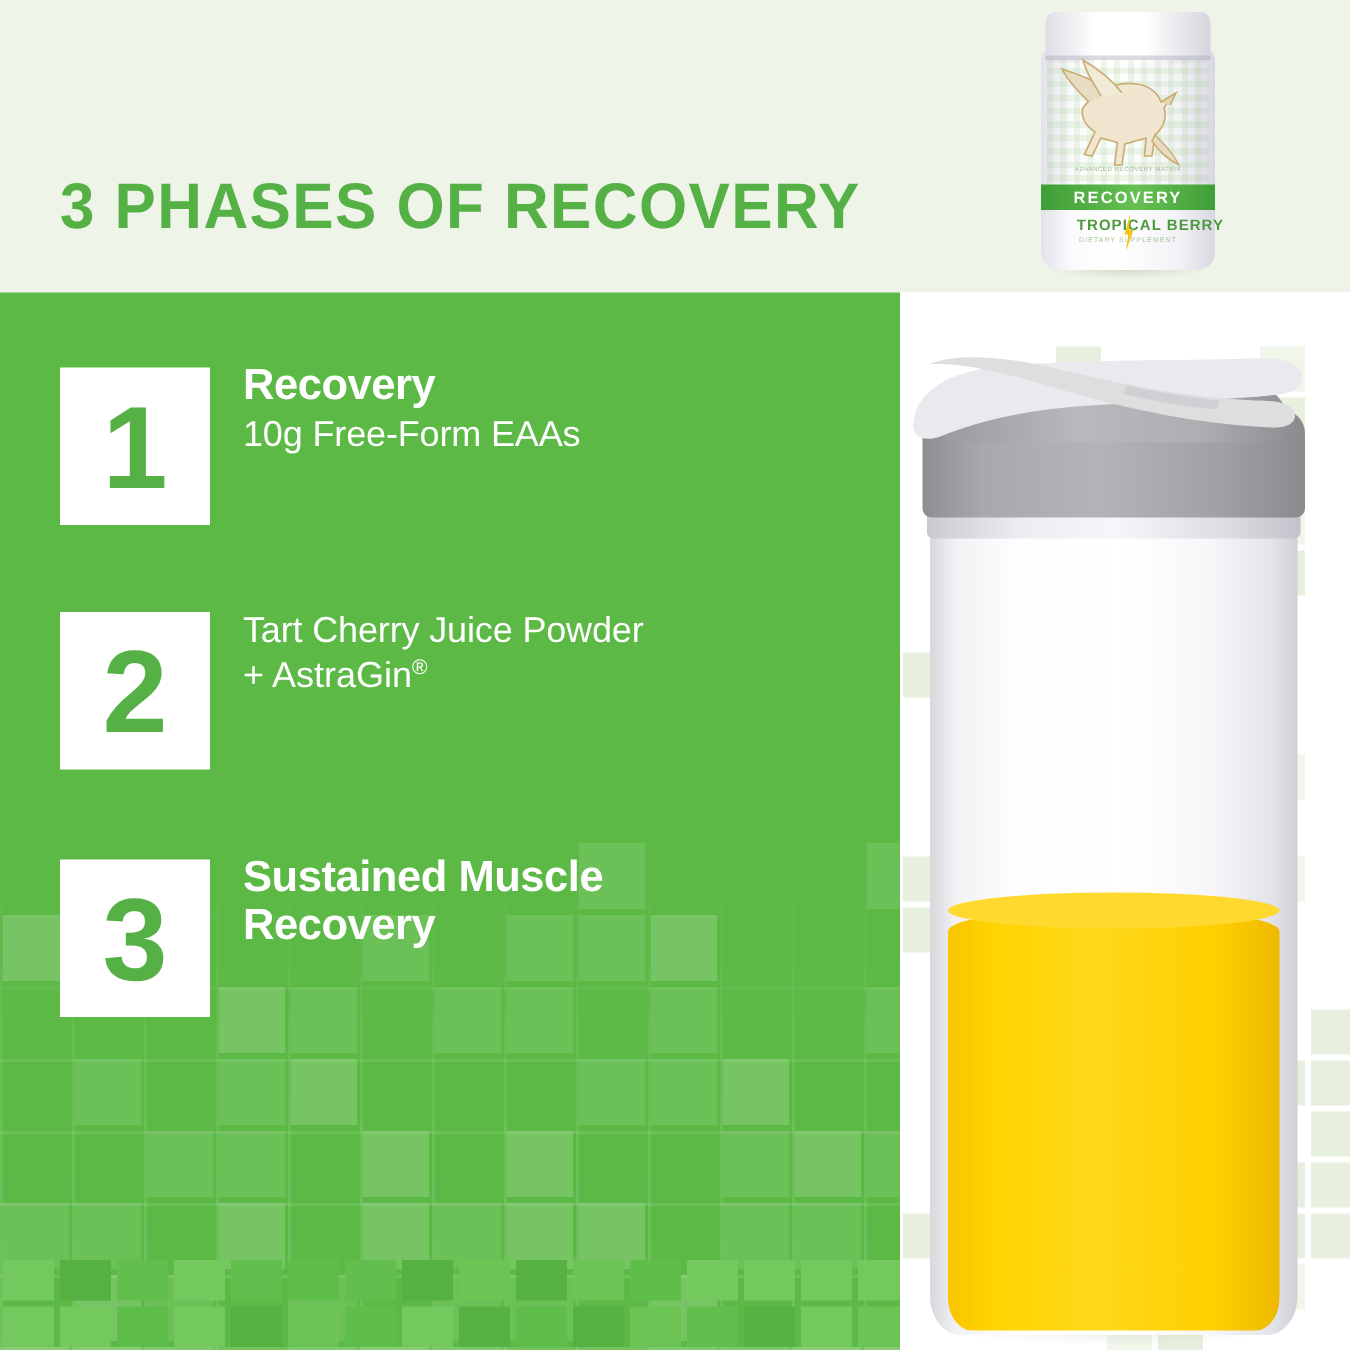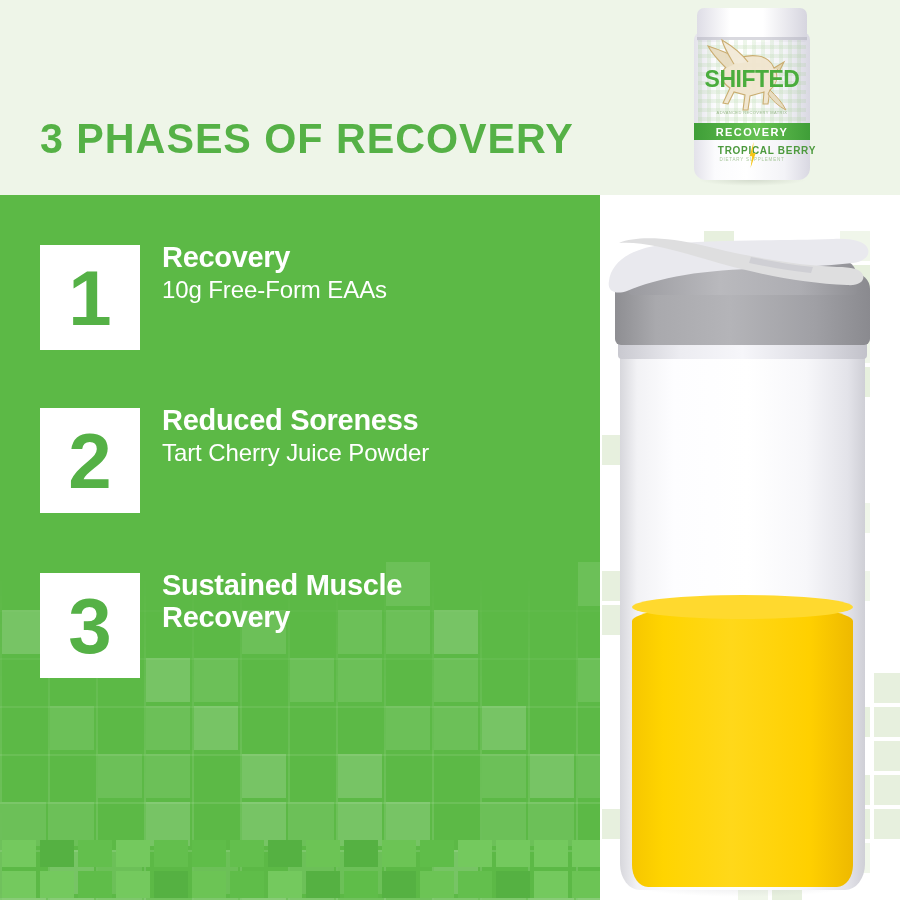--- a/index.html
+++ b/index.html
@@ -210,21 +210,20 @@
           <path d="M18 34 C26 22 40 16 54 18 C62 19 68 24 70 30 L76 28 L72 34 C74 40 72 47 66 52
                    L64 66 L59 66 L60 54 L46 58 L44 72 L39 72 L41 57 L30 54 L24 66 L19 65 L26 50
                    C20 46 16 40 18 34 Z" fill="#f1e6cf"></path>
           <path d="M22 30 C14 22 8 16 4 8 C16 12 28 16 36 24" fill="#e8dcc0"></path>
           <path d="M30 26 C24 16 20 10 18 2 C28 8 38 16 44 24" fill="#f3ead8"></path>
           <path d="M70 30 L80 24 L76 32" fill="#e3d4ae"></path>
         </g>
         <path d="M66 52 C72 58 78 64 82 72 C74 68 68 62 64 56 Z" fill="#e8dcc0" stroke="#c8a96a" stroke-width="1"></path>
       </svg>
 
-      <div class="jar-brand">SHIFTED</div>
       <div class="jar-fineprint">ADVANCED RECOVERY MATRIX</div>
       <div class="jar-band">
         <span>RECOVERY</span>
       </div>
       <div class="jar-flavor">TROPICAL BERRY</div>
       <div class="jar-flavor2">DIETARY SUPPLEMENT</div>
       <div class="jar-bolt"></div>
       <div class="jar-shadow"></div>
     </div>
   </div>
@@ -387,22 +386,22 @@
         <div class="row-title">Recovery</div>
         <div class="row-sub">10g Free-Form EAAs</div>
       </div>
     </div>
 
     <div class="row" style="top:213px">
       <div class="numbox">
         <span>2</span>
       </div>
       <div class="row-text">
-        <div class="row-title">Reduced Soreness</div>
         <div class="row-sub">Tart Cherry Juice Powder</div>
+        <div class="row-sub2"><span>+ AstraGin</span><sup>®</sup></div>
       </div>
     </div>
 
     <div class="row" style="top:378px">
       <div class="numbox">
         <span>3</span>
       </div>
       <div class="row-text">
         <div class="row-title">Sustained Muscle</div>
         <div class="row-title">Recovery</div>

